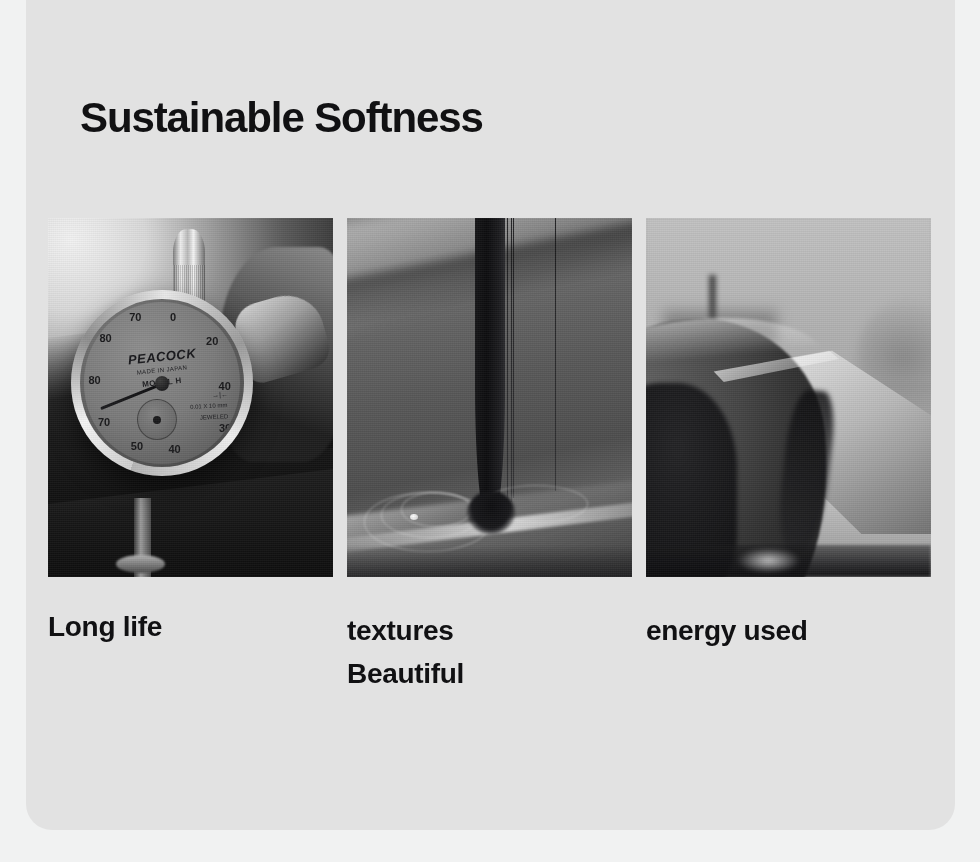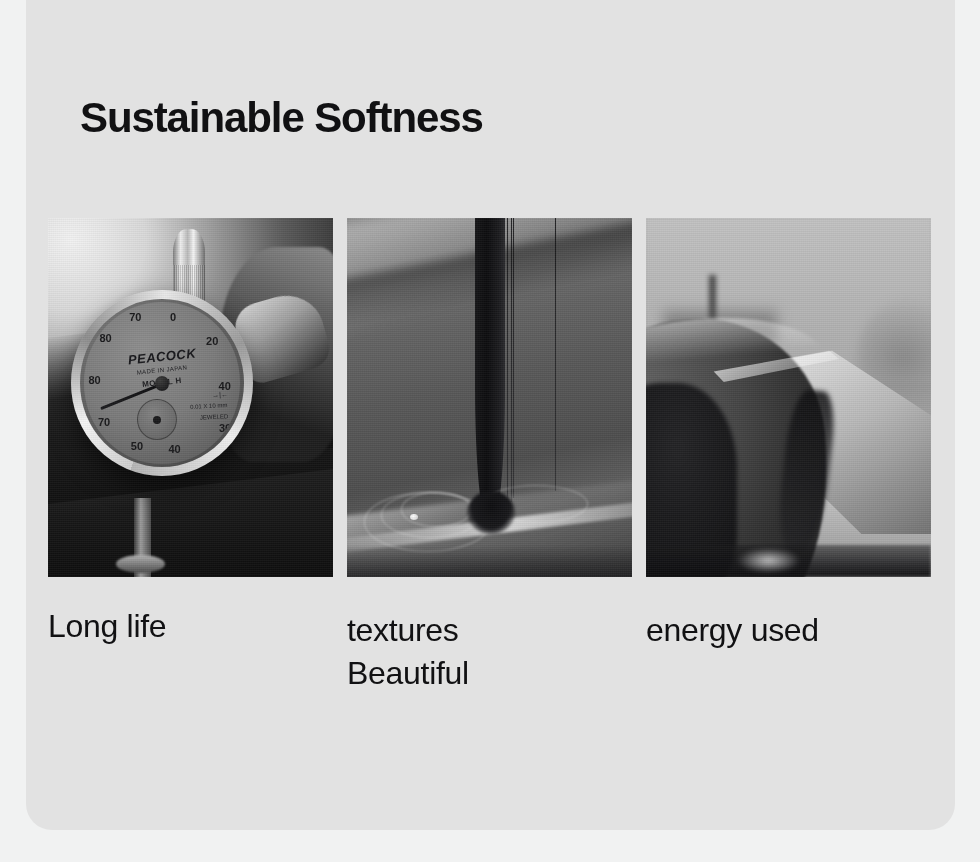--- a/index.html
+++ b/index.html
@@ -71,24 +71,24 @@
     background: #6f6f6f;
     flex: none;
   }
   .thumb .scene {
     position: absolute;
     inset: 0;
   }
 
   .caption {
     margin: 0;
-    font-size: 32px;
+    font-size: 28px;
     line-height: 43px;
     letter-spacing: -0.3px;
-    font-weight: 400;
+    font-weight: 700;
     color: #111113;
   }
   .cap-single { padding-top: 28px; }
   .cap-double { padding-top: 32px; }
   .caption .ln { display: block; }
 
   
   .gauge-scene {
     background:
       radial-gradient(120% 90% at 8% 6%, #f2f2f2 0%, #d9d9d9 22%, #9a9a9a 42%, #5a5a5a 62%, #2b2b2b 86%),

